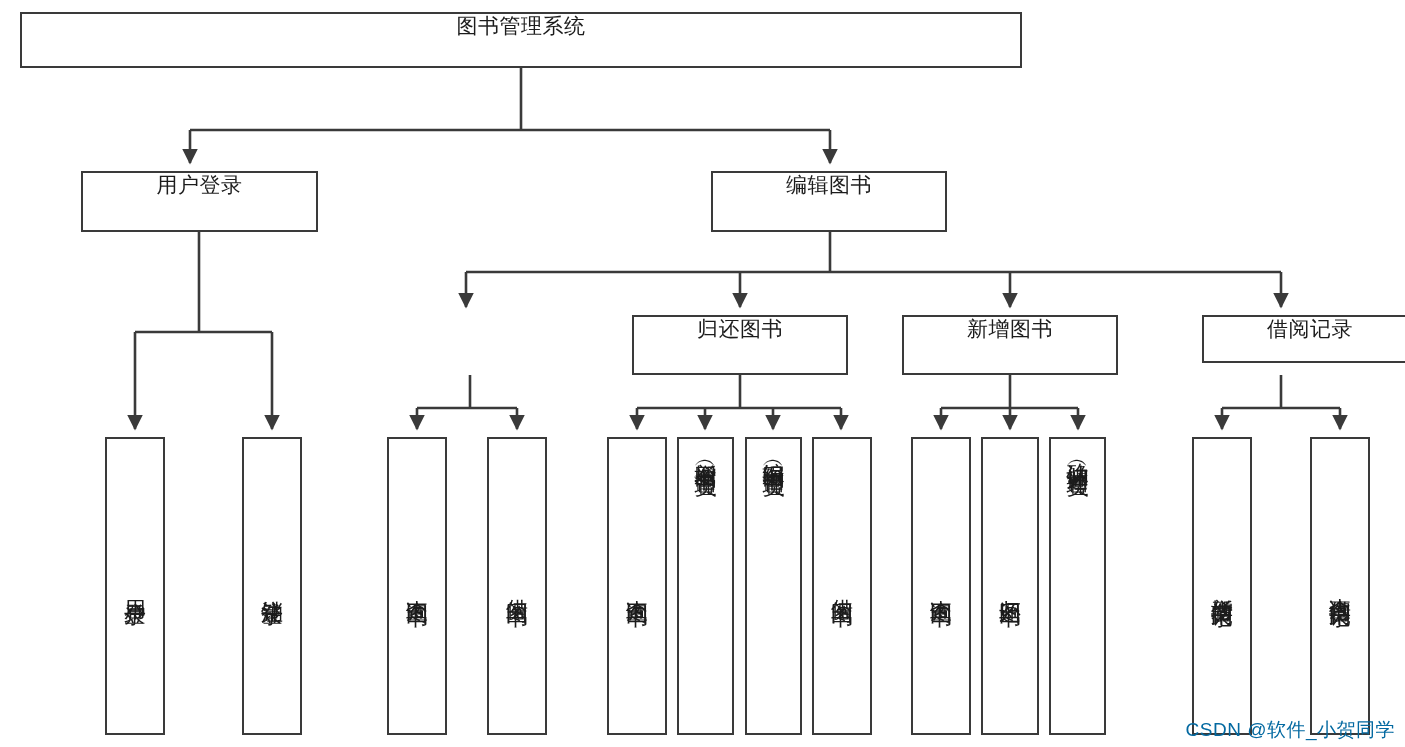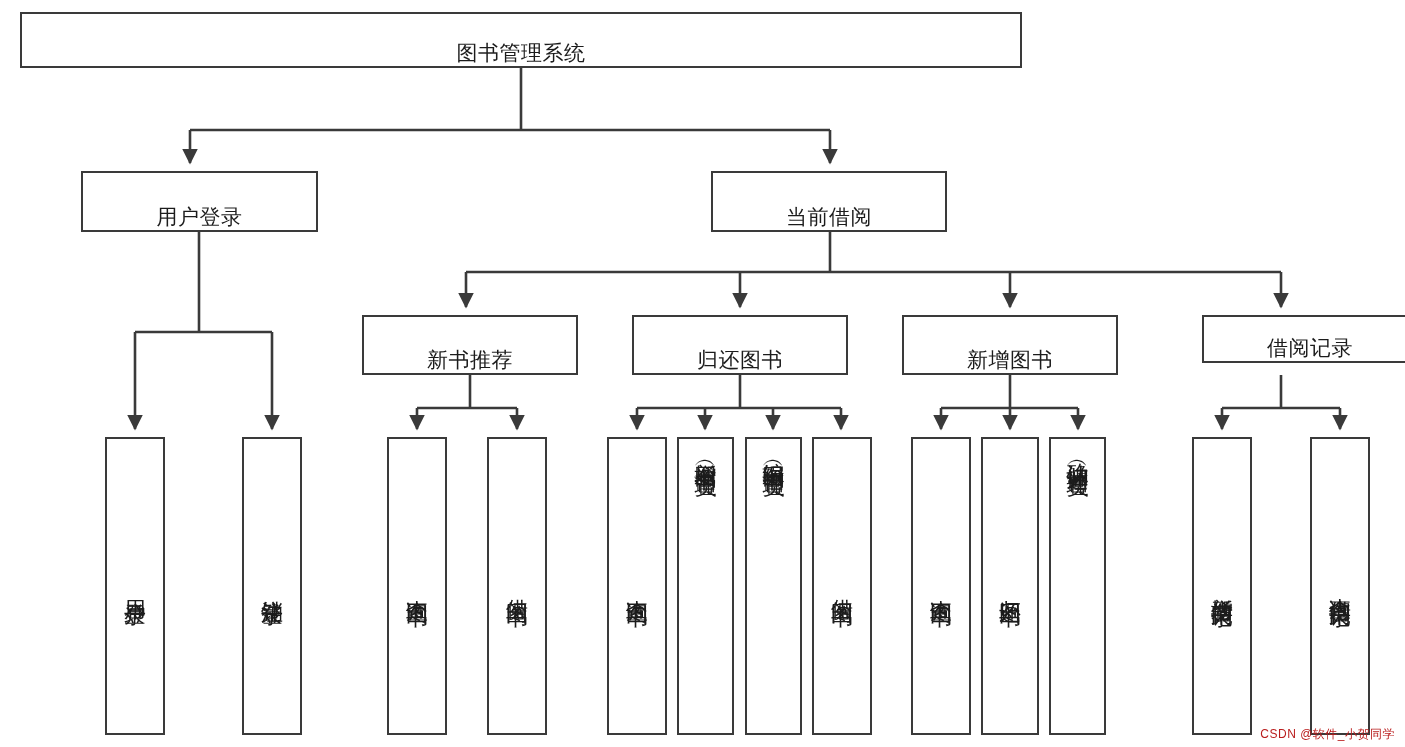--- a/index.html
+++ b/index.html
@@ -23,21 +23,21 @@
     top: 0;
     width: 1405px;
     height: 747px;
   }
   .node {
     position: absolute;
     box-sizing: border-box;
     background: #ffffff;
     border: 2px solid #3a3a3a;
     display: flex;
-    align-items: flex-end;
+    align-items: flex-start;
     justify-content: center;
     color: #1c1c1c;
     z-index: 5;
   }
   .node-label {
     display: block;
     text-align: center;
     line-height: 1.18;
     color: #1c1c1c;
   }
@@ -65,22 +65,22 @@
     margin: 0 auto;
   }
   .node.vert.centered {
     align-items: center;
     padding-top: 0;
   }
   .watermark {
     position: absolute;
     right: 10px;
     bottom: 4px;
-    font-size: 12px;
-    color: #b91c1c;
+    font-size: 19px;
+    color: #0369a1;
     z-index: 9;
     white-space: nowrap;
     letter-spacing: 0.5px;
   }
 </style>
 </head>
 <body>
 
 <div id="diagram-root">
 
@@ -135,26 +135,23 @@
   </svg>
 
   <div class="node horiz root" style="left:20px; top:12px; width:1002px; height:56px;">
     <span class="node-label">图书管理系统</span>
   </div>
 
   <div class="node horiz" style="left:81px; top:171px; width:237px; height:61px;">
     <span class="node-label">用户登录</span>
   </div>
   <div class="node horiz" style="left:711px; top:171px; width:236px; height:61px;">
-    <span class="node-label">当前借阅</span>
-  </div>
-
-  <div class="node horiz" style="left:362px; top:315px; width:216px; height:60px;">
-    <span class="node-label">新书推荐</span>
-  </div>
+    <span class="node-label">编辑图书</span>
+  </div>
+
   <div class="node horiz" style="left:632px; top:315px; width:216px; height:60px;">
     <span class="node-label">归还图书</span>
   </div>
   <div class="node horiz" style="left:902px; top:315px; width:216px; height:60px;">
     <span class="node-label">新增图书</span>
   </div>
   <div class="node horiz" style="left:1202px; top:315px; width:216px; height:48px;">
     <span class="node-label">借阅记录</span>
   </div>
 

